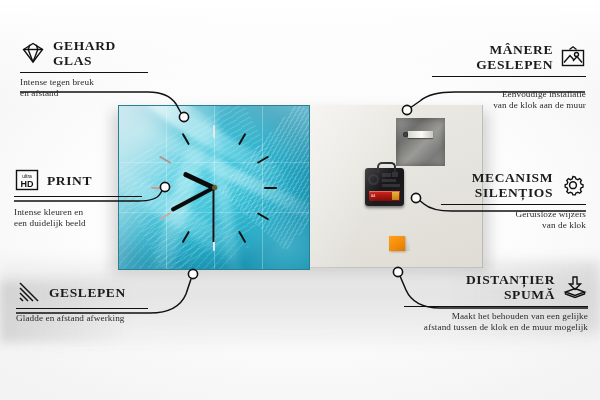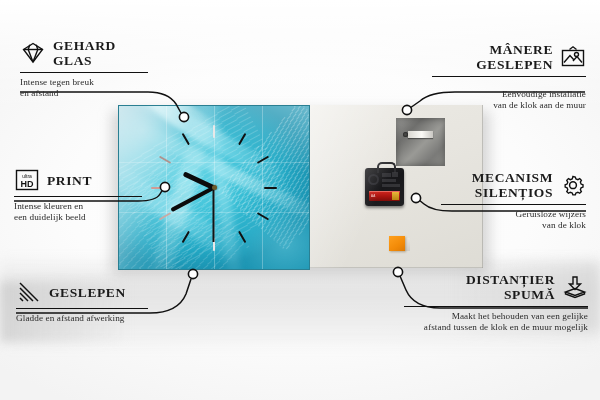--- a/index.html
+++ b/index.html
@@ -289,21 +289,21 @@
           <rect x="2.5" y="2.5" width="21" height="19" fill="none" stroke="#111" stroke-width="1.4"></rect>
           <text x="13" y="10" font-family="Liberation Sans, sans-serif" font-size="5" text-anchor="middle" fill="#111">ultra</text>
           <text x="13" y="19" font-family="Liberation Sans, sans-serif" font-size="9" font-weight="bold" text-anchor="middle" fill="#111">HD</text>
         </svg>
       </span>
       <span class="co-title">
         <span class="l2">PRINT</span>
       </span>
     </div>
     <div class="co-rule" style="margin-top:4px;width:128px;"></div>
-    <div class="co-desc" style="margin-top:4px;">
+    <div class="co-desc" style="margin-top:10px;">
       <span>Intense kleuren en</span><br>
       <span>een duidelijk beeld</span>
     </div>
   </div>
 
   <div class="callout co-left" style="left:16px;top:280px;width:150px;">
     <div class="co-head">
       <span class="ico">
         <svg viewBox="0 0 26 24">
             <g stroke="#111" stroke-width="1.5" fill="none">

